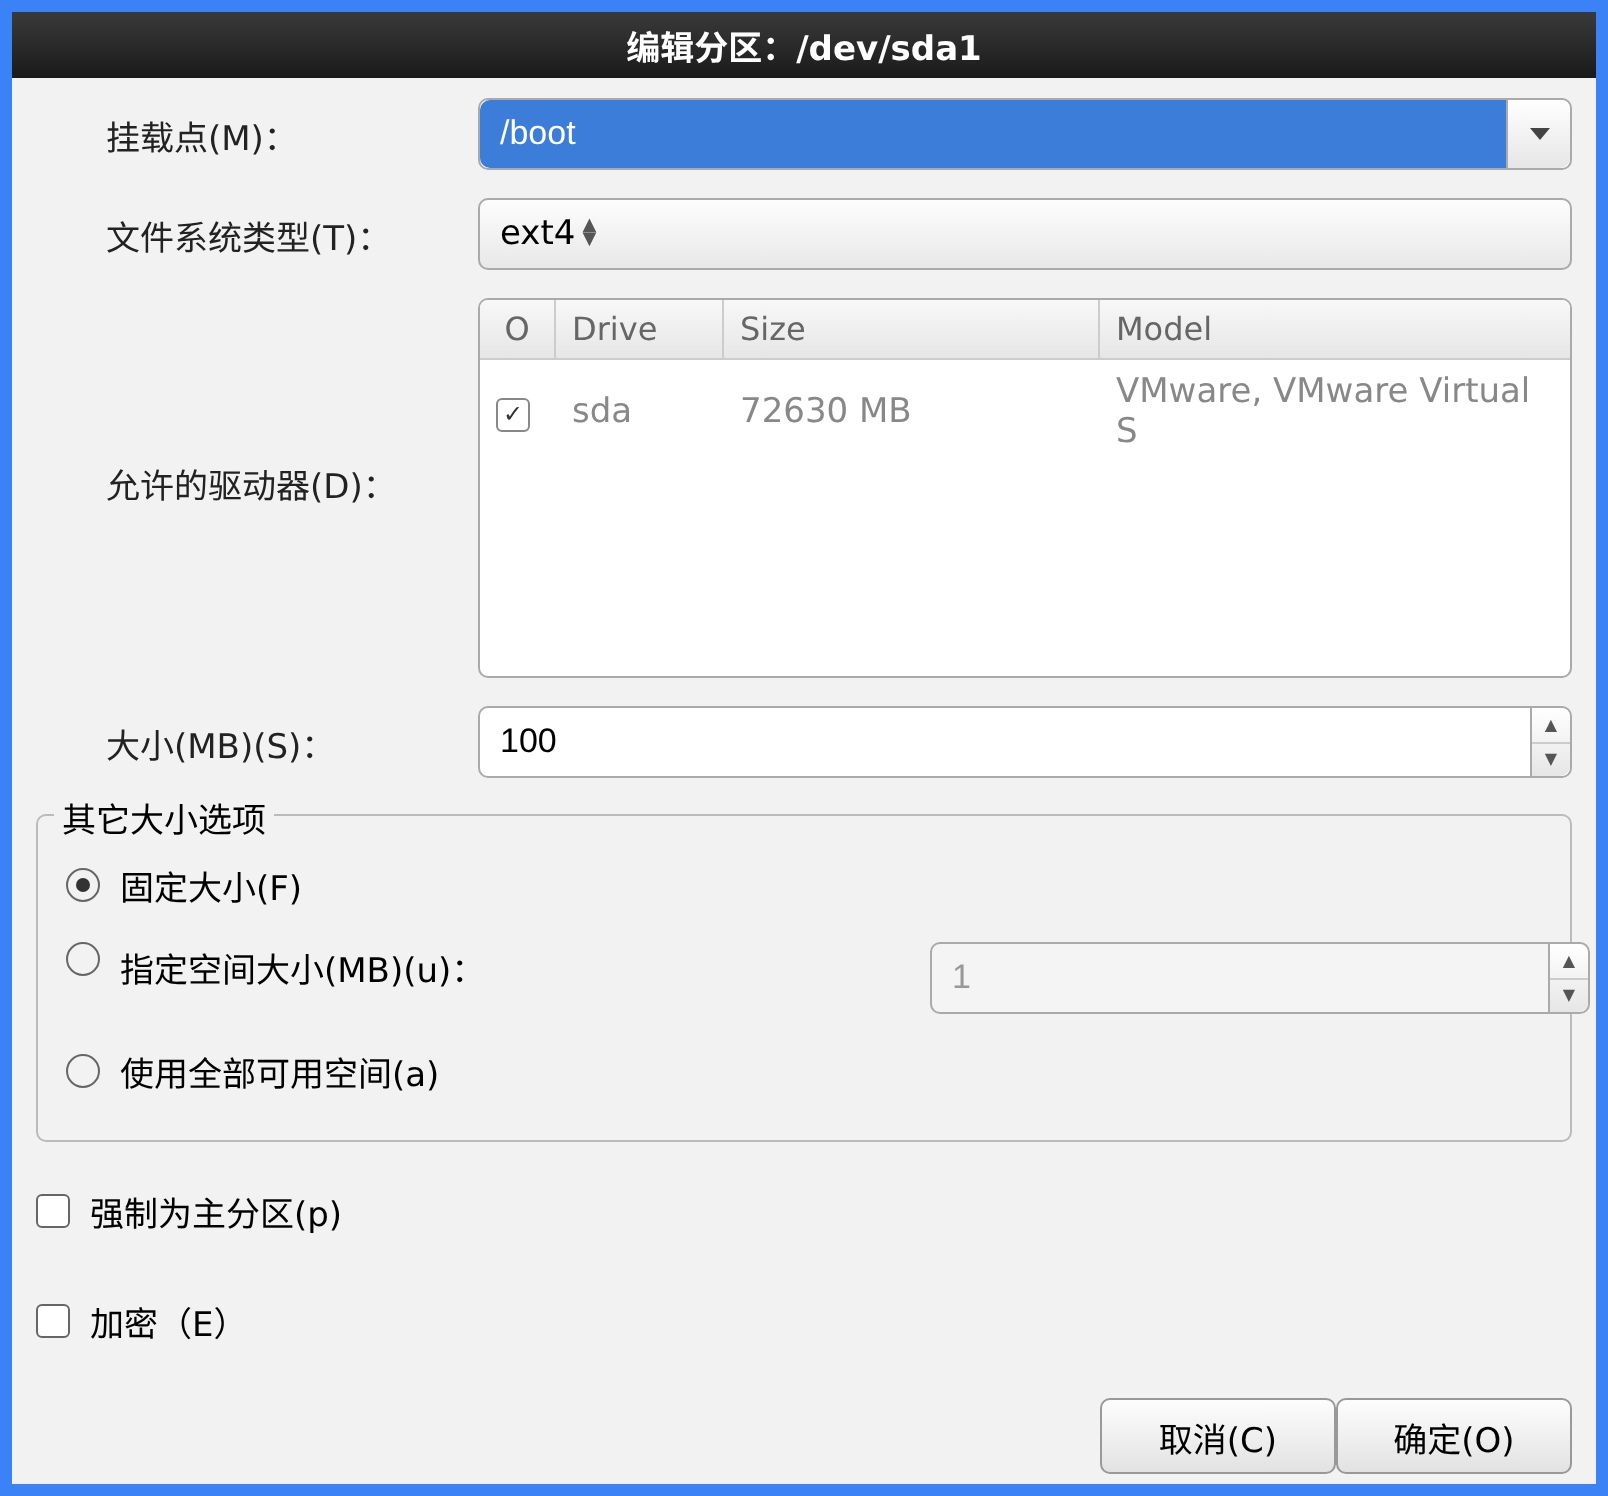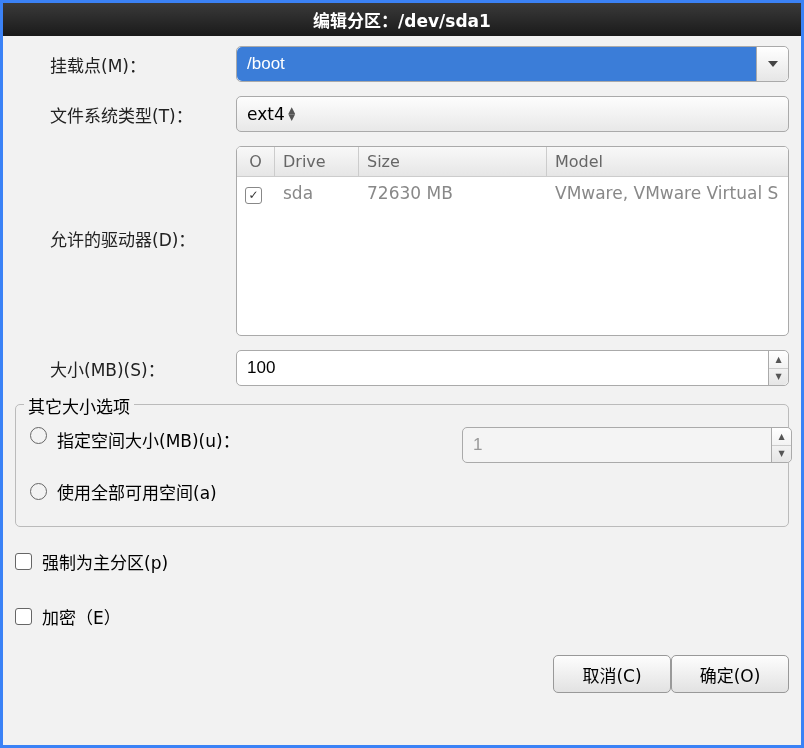--- a/index.html
+++ b/index.html
@@ -14,21 +14,21 @@
       width: 804px;
       height: 748px;
       overflow: hidden;
     }
     .window {
       width: 100%;
       height: 100%;
       display: flex;
       flex-direction: column;
       background: #f2f2f2;
-      border: 3px solid #3b82f6;
+      border: 6px solid #3b82f6;
     }
     .titlebar {
       background: linear-gradient(to bottom, #3a3a3a, #1a1a1a);
       color: #fff;
       font-weight: bold;
       text-align: center;
       padding: 4px 0;
       font-size: 17px;
     }
     .content {
@@ -317,20 +317,24 @@
             <div>▲</div>
             <div>▼</div>
           </div>
         </div>
       </div>
     </div>
 
     <div class="fieldset">
       <div class="fieldset-legend">其它大小选项</div>
 
+      <div class="radio-row">
+        <span class="radio checked"></span>
+        <span>固定大小(F)</span>
+      </div>
 
       <div class="radio-row radio-with-field">
         <span class="radio"></span>
         <span class="label">指定空间大小(MB)(u)：</span>
         <div class="spinbox disabled">
           <input type="text" disabled="" value="1" style="">
           <div class="spin-btns">
             <div>▲</div>
             <div>▼</div>
           </div>

